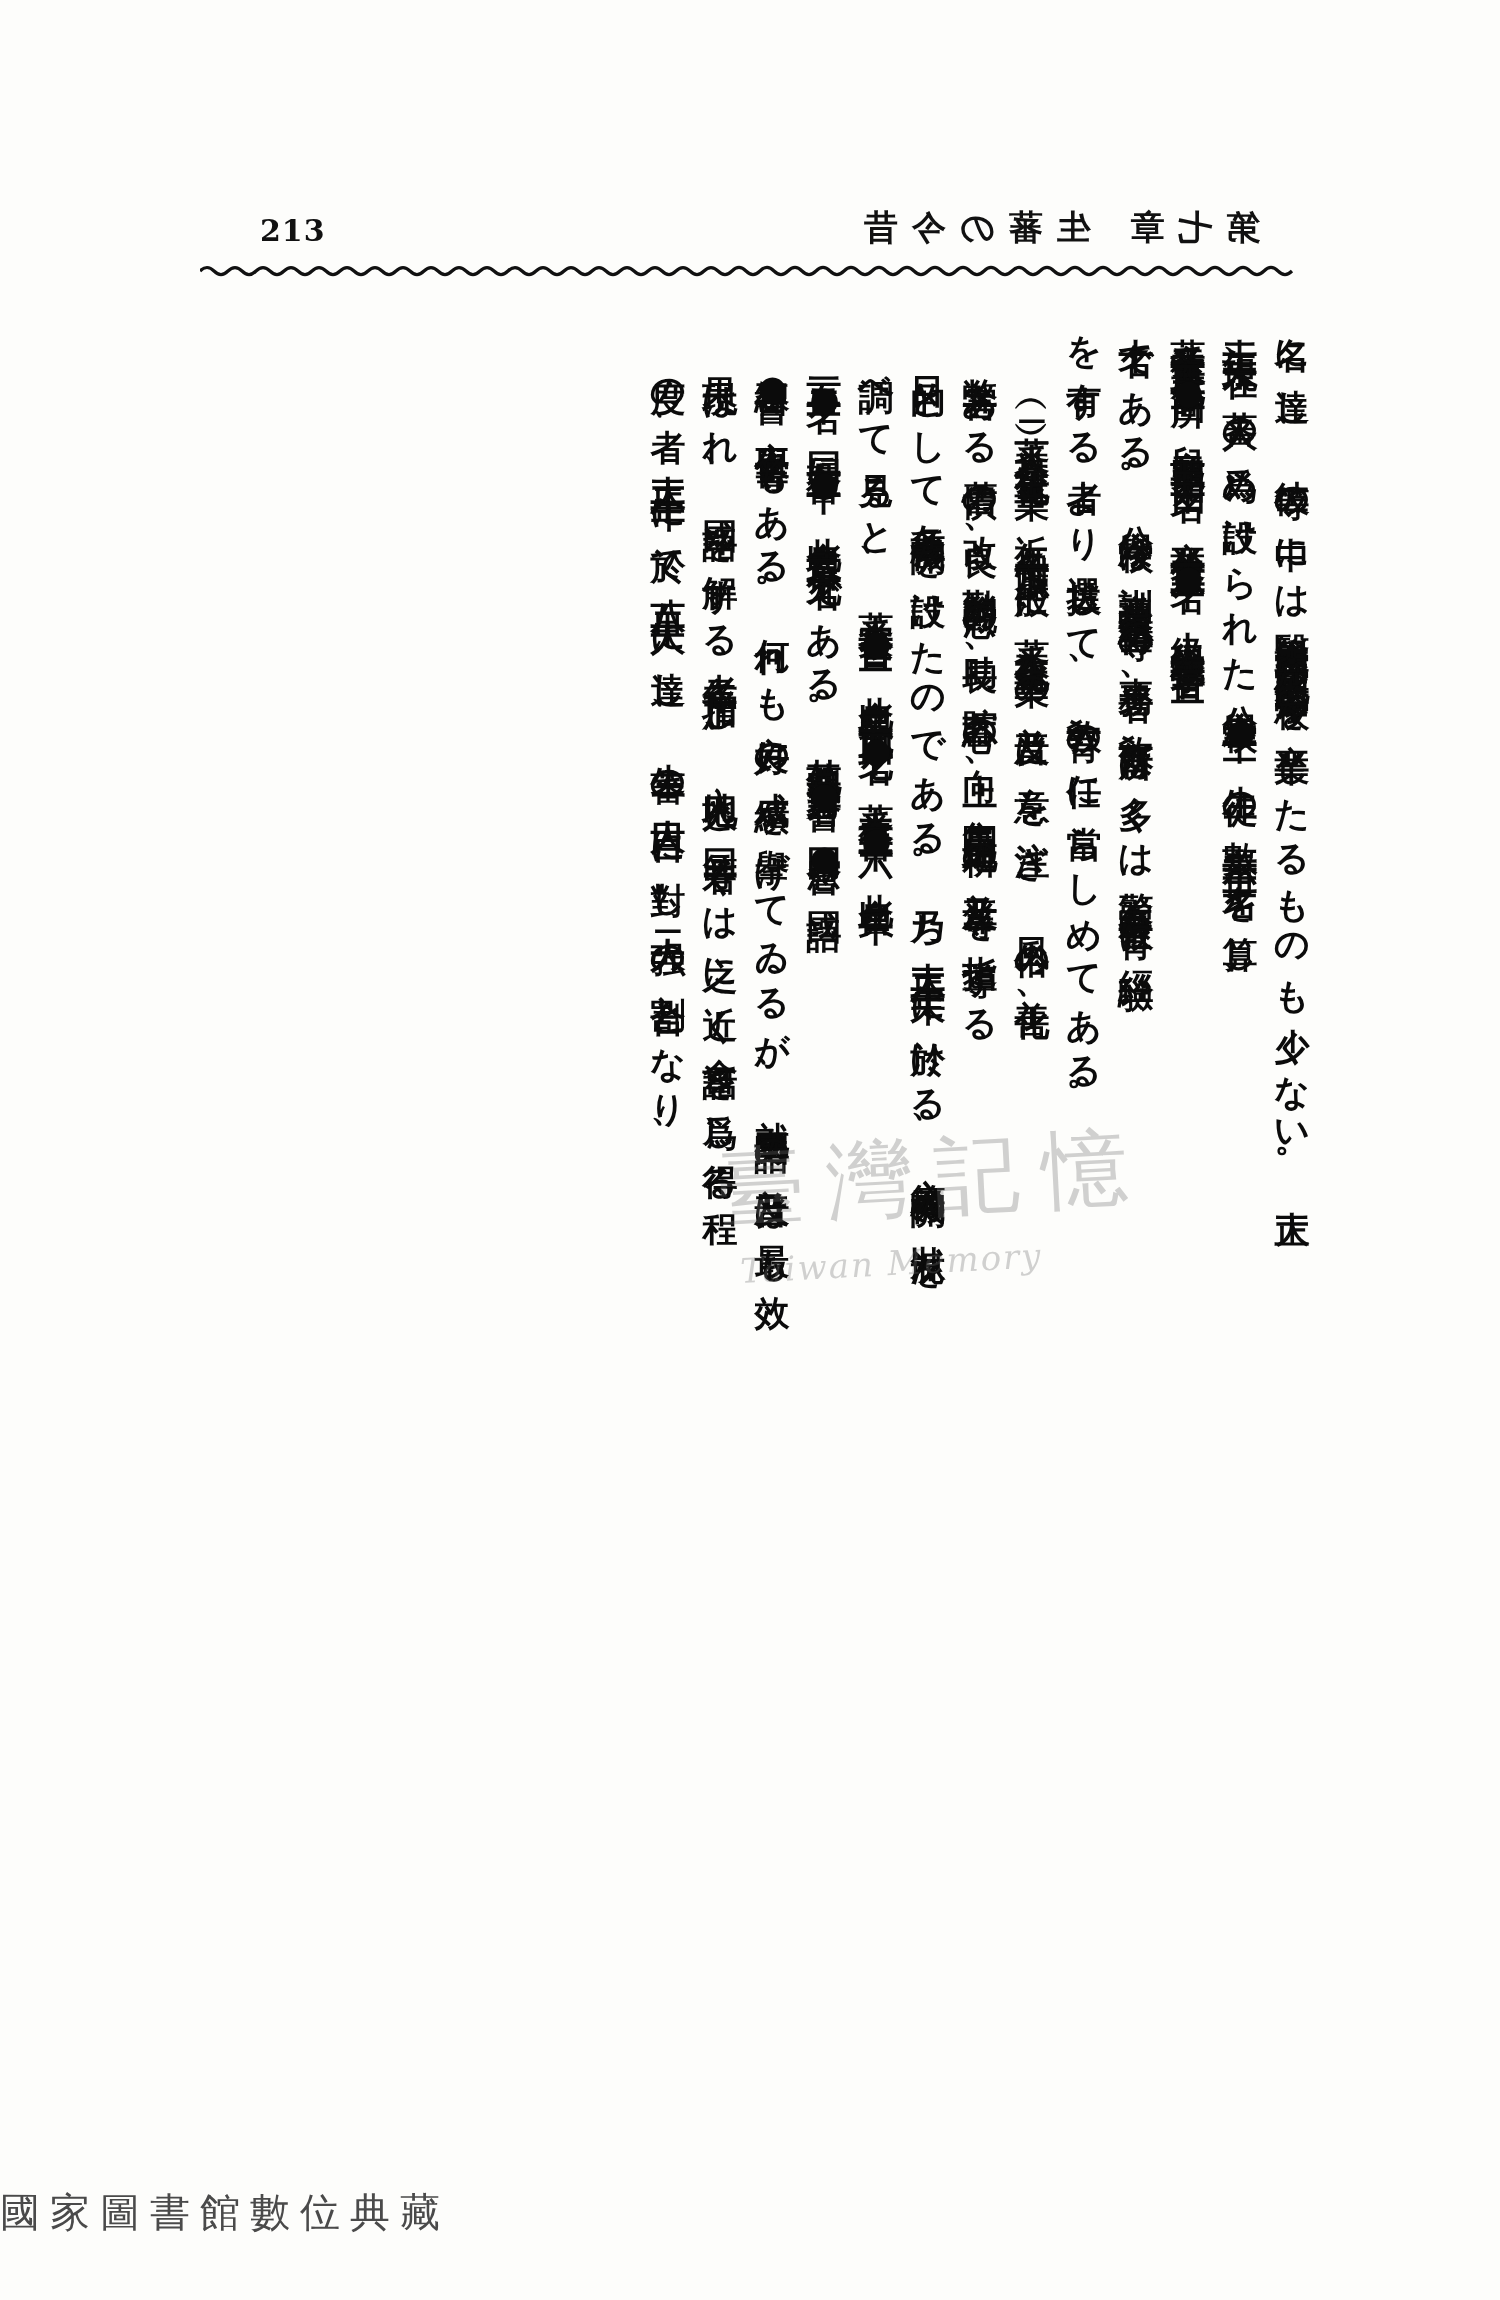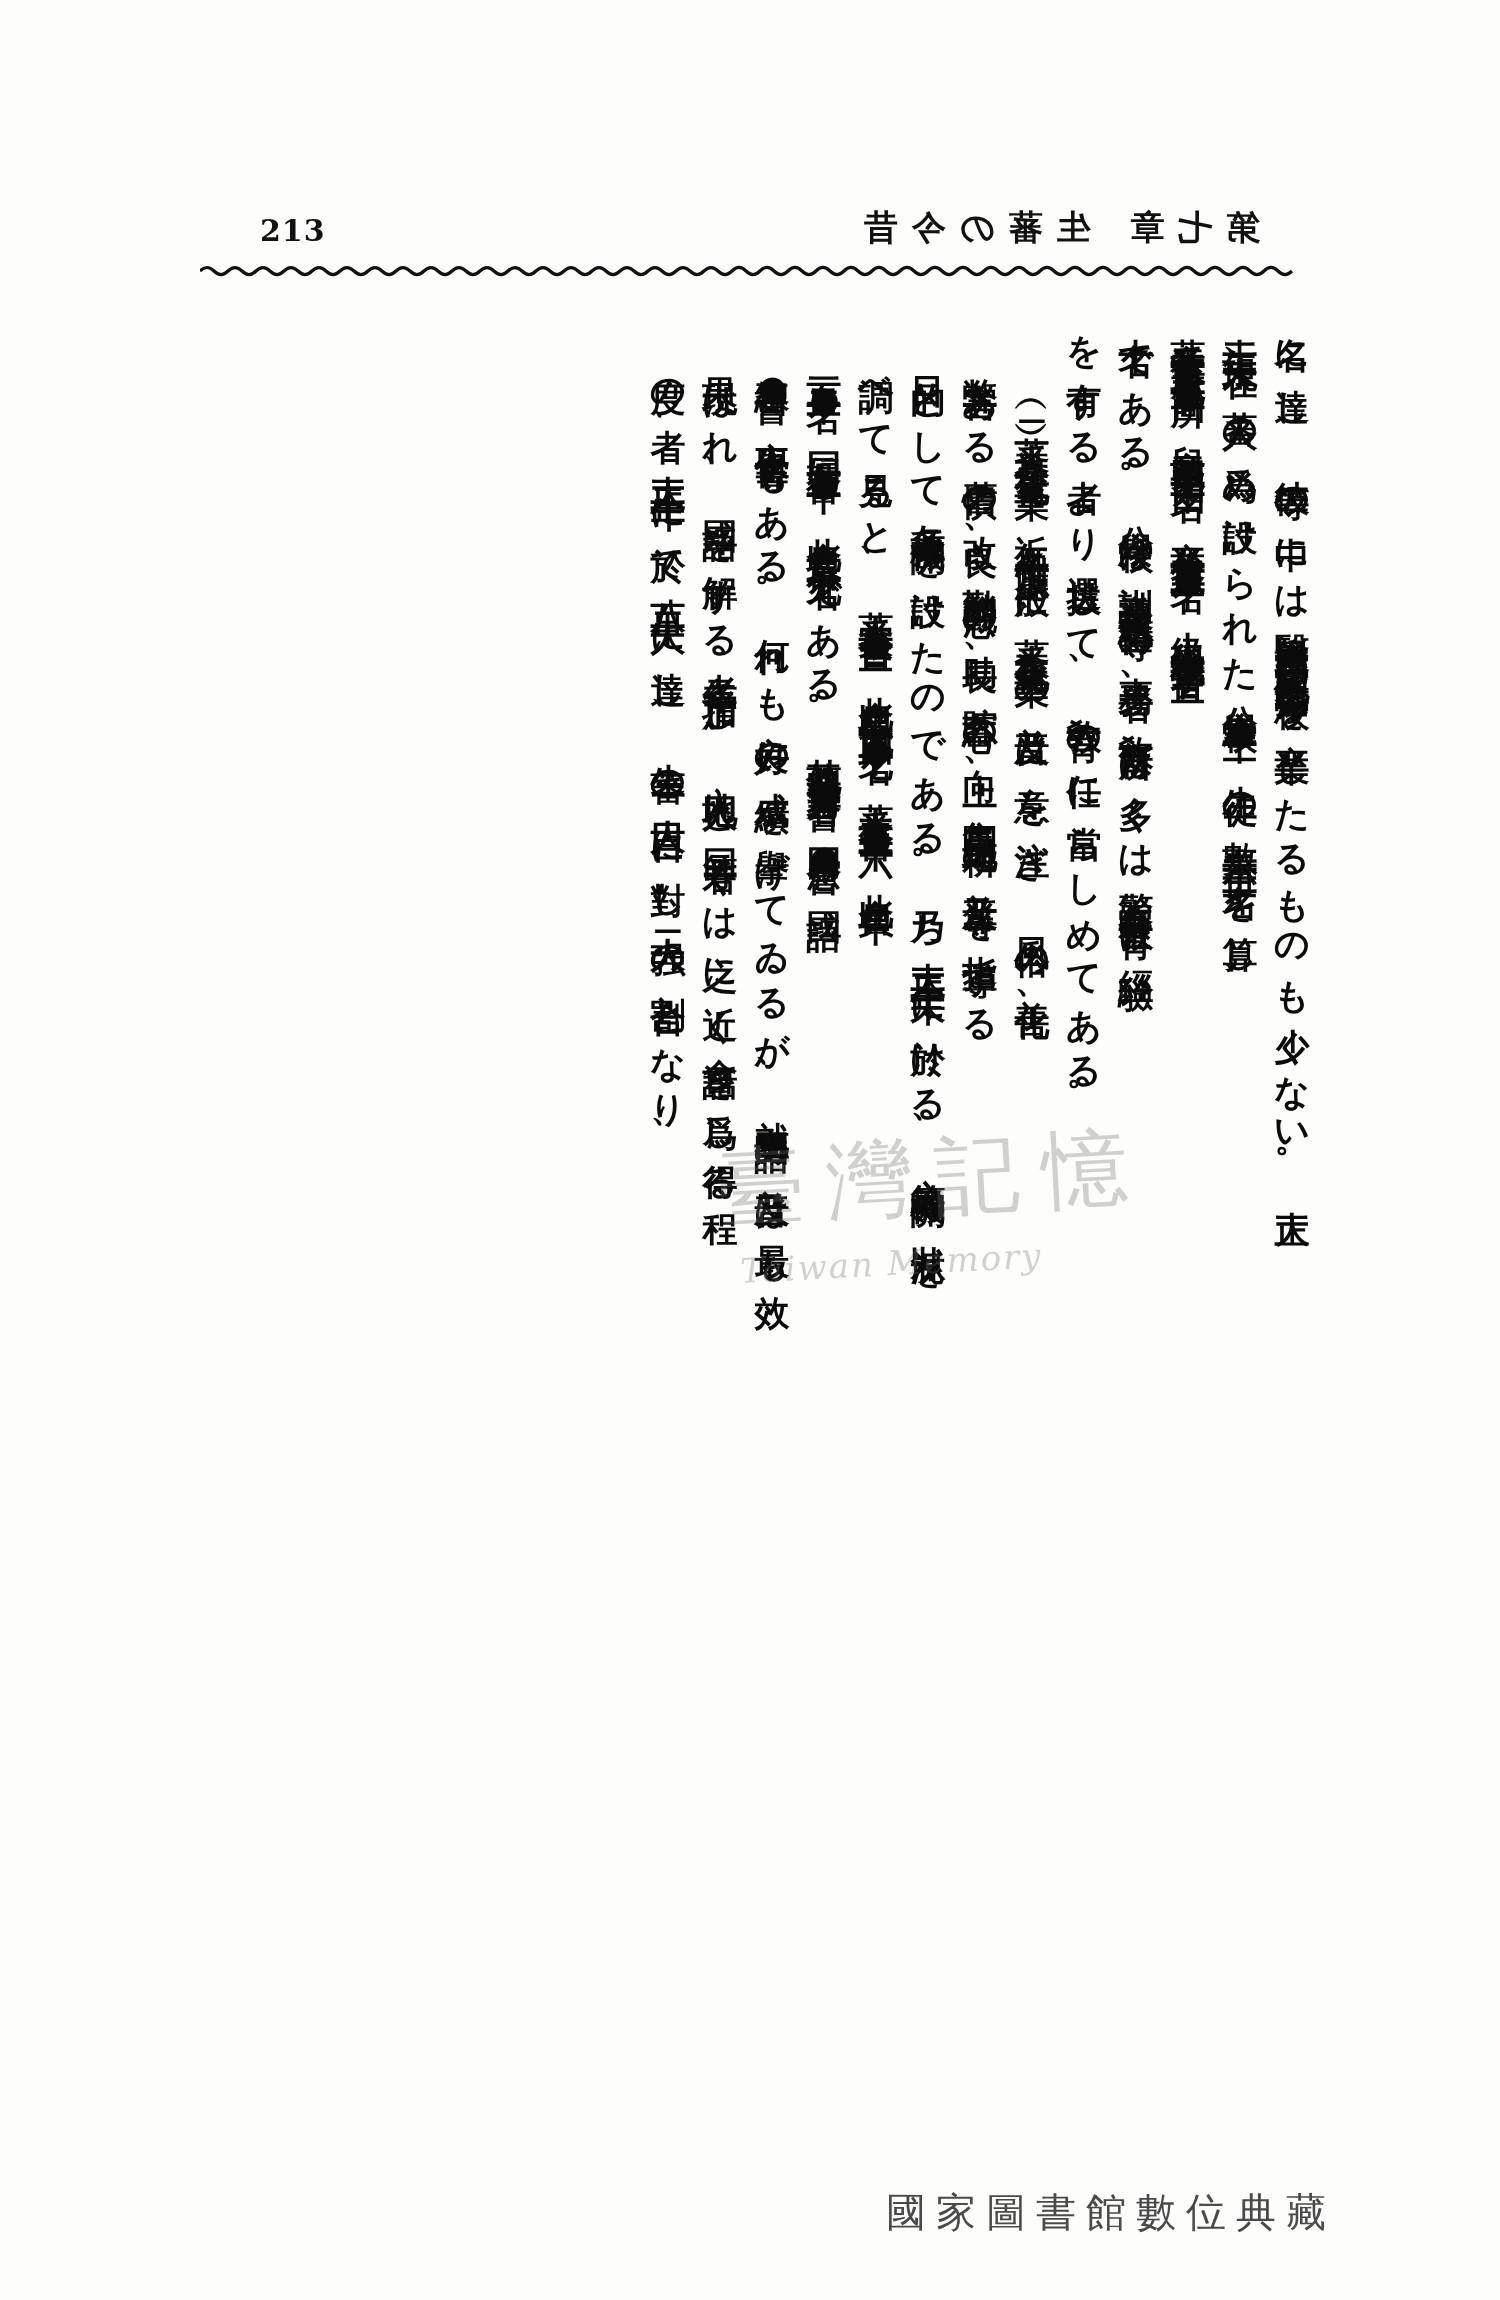--- a/index.html
+++ b/index.html
@@ -132,21 +132,21 @@
     font-family: "DejaVu Serif", "Liberation Serif", serif;
     white-space: nowrap;
   }
 
   
   #footer-stamp {
     position: absolute;
     left: 0;
     top: 2185px;
     width: 1336px;
-    text-align: right;
+    text-align: left;
     font-size: 40px;
     letter-spacing: 10px;
     color: #4a4a4a;
     font-family: "DejaVu Serif", "Liberation Serif", serif;
     white-space: nowrap;
   }
 </style>
 </head>
 <body>
 

